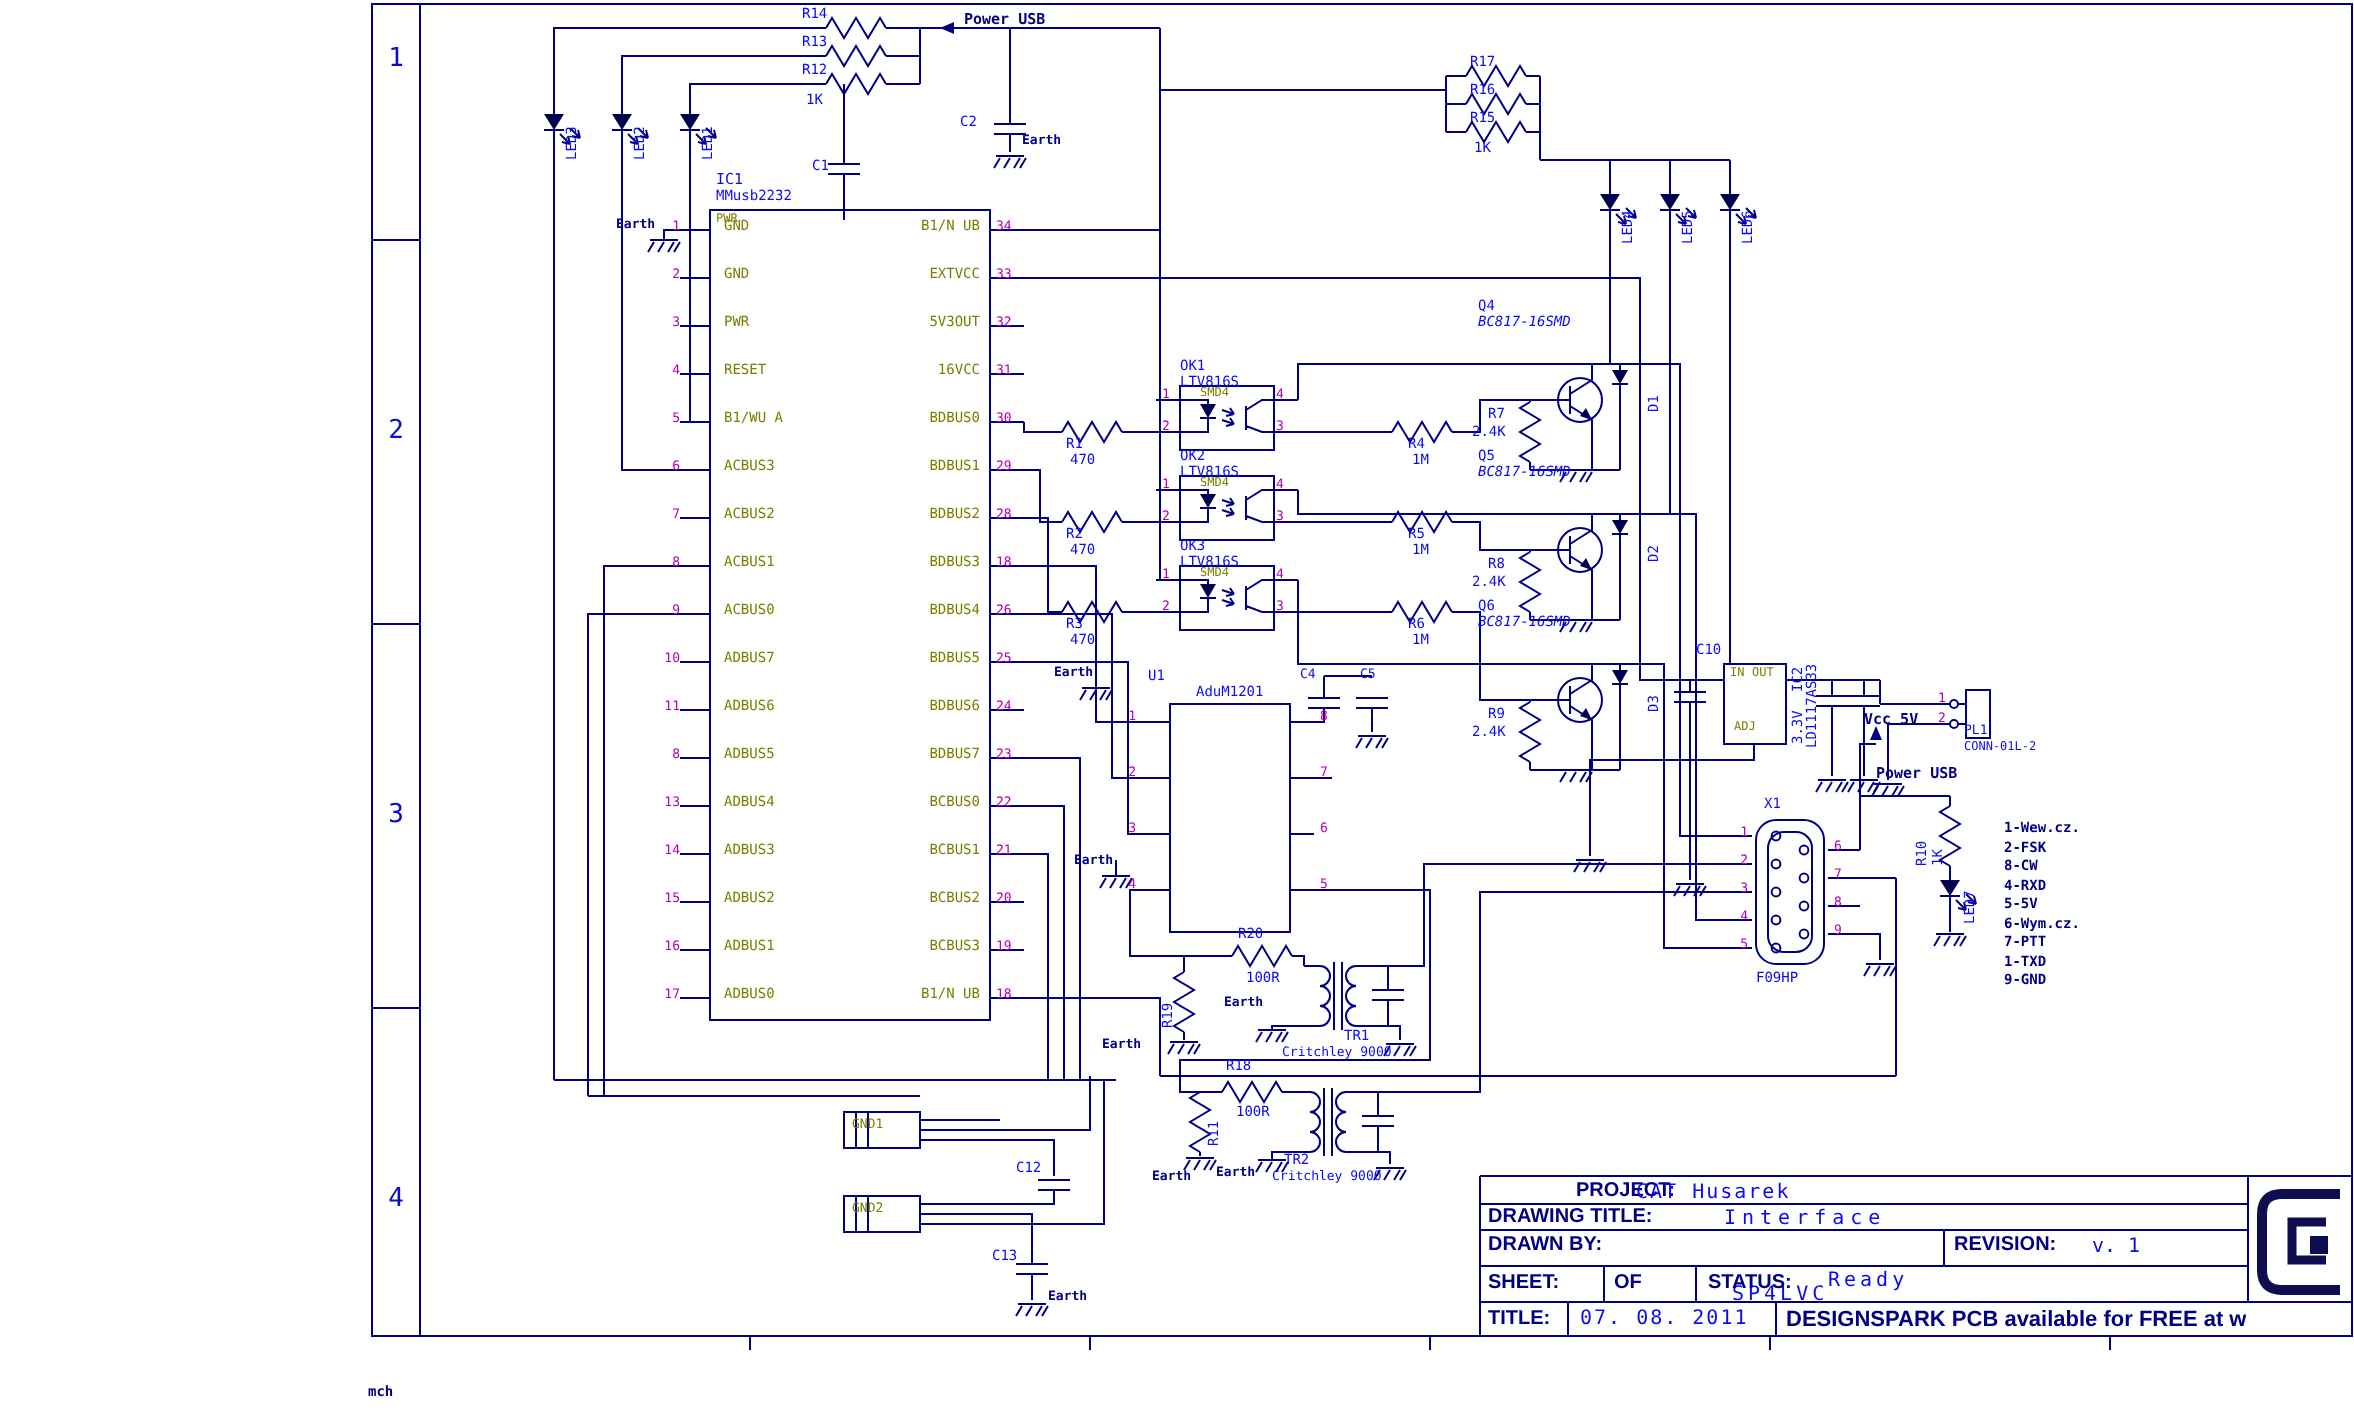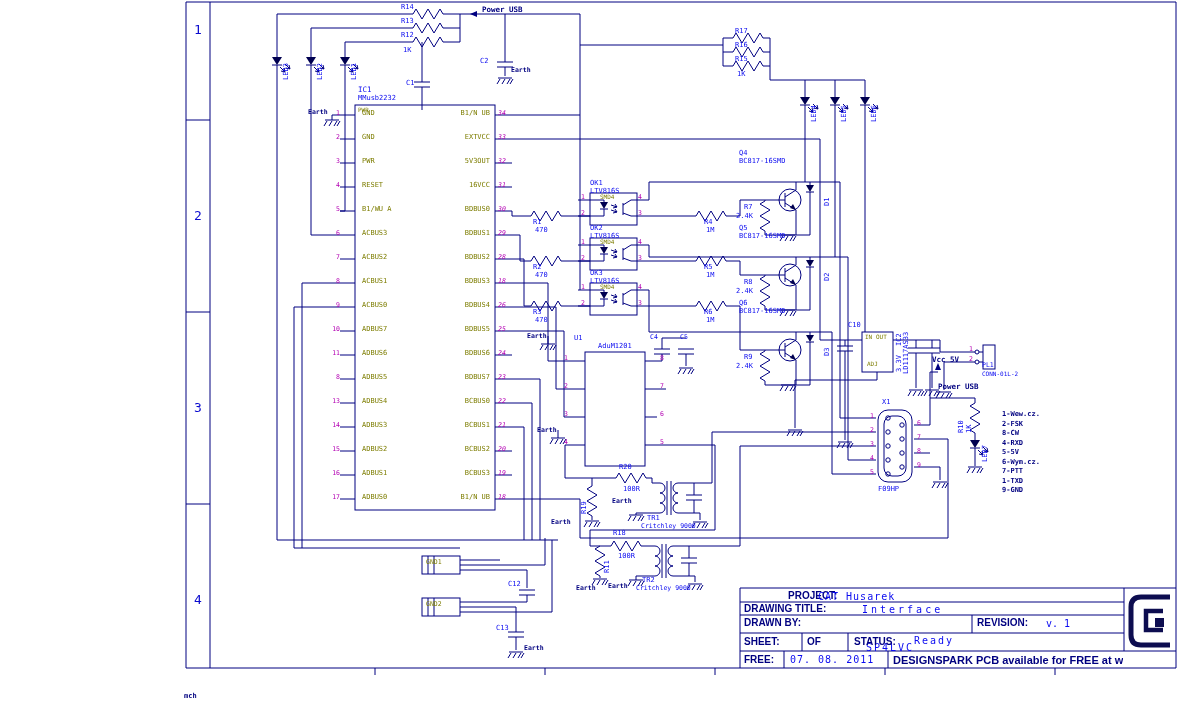--- a/index.html
+++ b/index.html
@@ -14,39 +14,39 @@
   .sz6{font-size:6px;}.sz65{font-size:6.5px;}.sz75{font-size:7.5px;}
   .vlabel{transform:rotate(-90deg);transform-origin:0 0;}
   .rownum{position:absolute;z-index:2;left:191px;width:14px;text-align:center;
           font:13px "DejaVu Sans Mono",monospace;color:#0b0bcf;}
   
   .ic1-lrow{position:absolute;z-index:2;left:328px;top:calc(110px + var(--i)*24px);width:170px;height:9px;}
   .ic1-lrow .pnum{position:absolute;left:0;width:12px;text-align:right;}
   .ic1-lrow .pname{position:absolute;left:34px;}
   .ic1-rrow{position:absolute;z-index:2;left:414px;top:calc(110px + var(--i)*24px);width:100px;height:9px;}
   .ic1-rrow .pname{position:absolute;right:24px;}
-  .ic1-rrow .pnum{position:absolute;left:84px;font-style:italic;}
+  .ic1-rrow .pnum{position:absolute;left:84px;}
   .opto-g{position:absolute;z-index:2;left:578px;top:calc(180px + var(--i)*45px);width:80px;height:45px;}
   .opto-g .oref{position:absolute;left:12px;top:0;}
   .opto-g .opart{position:absolute;left:12px;top:8px;}
   .opto-g .opkg{position:absolute;left:22px;top:14px;}
   .opto-g .p1{position:absolute;left:3px;top:14px;}
   .opto-g .p2{position:absolute;left:3px;top:30px;}
   .opto-g .p4{position:absolute;left:60px;top:14px;}
   .opto-g .p3{position:absolute;left:60px;top:30px;}
   .rin-g{position:absolute;z-index:2;left:533px;top:calc(219px + var(--i)*45px);}
   .rbase-g{position:absolute;z-index:2;left:704px;top:calc(219px + var(--i)*45px);}
   .rin-g .rr,.rbase-g .rr{position:absolute;left:0;top:0;}
   .rin-g .rv,.rbase-g .rv{position:absolute;left:2px;top:8px;}
   .rpd-g{position:absolute;z-index:2;left:736px;top:calc(204px + var(--i)*75px);}
   .rpd-g .rr{position:absolute;left:8px;top:0;}
   .rpd-g .rv{position:absolute;left:0;top:9px;}
   .q-g{position:absolute;z-index:2;left:739px;top:calc(150px + var(--i)*75px);}
   .q-g .qr{position:absolute;left:0;top:0;}
-  .q-g .qp{position:absolute;left:0;top:8px;}
+  .q-g .qp{position:absolute;left:0;top:8px;font-style:italic;}
   .d-lbl{left:824px;top:calc(206px + var(--i)*75px);}
   .ledl-lbl{left:calc(283px + var(--i)*34px);top:80px;}
   .ledr-lbl{left:calc(811px + var(--i)*30px);top:122px;}
   .rsl-lbl{left:401px;top:calc(4px + var(--i)*14px);}
   .rsr-lbl{left:735px;top:calc(28px + var(--i)*14px);}
   .sig-row{left:1002px;top:calc(411px + var(--i)*9.5px);}
   .x1l-num{left:866px;top:calc(413px + var(--i)*14px);width:8px;text-align:right;}
   .x1r-num{left:917px;top:calc(420px + var(--i)*14px);}
   .u1l-num{left:552px;top:calc(355px + var(--i)*28px);width:16px;text-align:right;}
   .u1r-num{left:660px;top:calc(355px + var(--i)*28px);}
@@ -632,38 +632,38 @@
   <span class="lbl c-net sig-row" style="--i: 7;">1-TXD</span>
 
   <span class="lbl c-net sig-row" style="--i: 8;">9-GND</span>
 
 <div class="lbl c-blue" style="left:619px;top:464px">R20</div>
 <div class="lbl c-blue" style="left:623px;top:486px">100R</div>
 <div class="lbl c-blue" style="left:613px;top:530px">R18</div>
 <div class="lbl c-blue" style="left:618px;top:553px">100R</div>
 <span class="lbl c-blue vlabel" style="left:581px;top:514px">R19</span>
 <span class="lbl c-blue vlabel" style="left:604px;top:573px">R11</span>
-<div class="lbl c-blue" style="left:647px;top:515px">TR1</div>
+<div class="lbl c-blue" style="left:672px;top:515px">TR1</div>
 <div class="lbl c-blue sz65" style="left:641px;top:523px">Critchley 9000</div>
 <div class="lbl c-blue" style="left:642px;top:577px">TR2</div>
 <div class="lbl c-blue sz65" style="left:636px;top:585px">Critchley 9000</div>
 <div class="lbl c-pin sz65" style="left:426px;top:559px">GND1</div>
 <div class="lbl c-pin sz65" style="left:426px;top:601px">GND2</div>
 <div class="lbl c-blue" style="left:508px;top:581px">C12</div>
 <div class="lbl c-blue" style="left:496px;top:625px">C13</div>
 
 <div class="tb-label" style="left:788px;top:590px">PROJECT:</div>
 <div class="tb-value" style="left:818px;top:591px;letter-spacing:1px">CAT Husarek</div>
 <div class="tb-label" style="left:744px;top:603px">DRAWING TITLE:</div>
 <div class="tb-value" style="left:862px;top:604px;letter-spacing:3px">Interface</div>
 <div class="tb-label" style="left:744px;top:617px">DRAWN BY:</div>
 <div class="tb-value" style="left:866px;top:642px;letter-spacing:2px">SP4LVC</div>
 <div class="tb-label" style="left:977px;top:617px">REVISION:</div>
 <div class="tb-value" style="left:1046px;top:618px">v. 1</div>
 <div class="tb-label" style="left:744px;top:636px">SHEET:</div>
 <div class="tb-label" style="left:807px;top:636px">OF</div>
 <div class="tb-label" style="left:854px;top:636px">STATUS:</div>
 <div class="tb-value" style="left:914px;top:635px;letter-spacing:2px">Ready</div>
-<div class="tb-label" style="left:744px;top:654px">FREE:</div>
+<div class="tb-label" style="left:744px;top:654px">TITLE:</div>
 <div class="tb-value" style="left:790px;top:654px;letter-spacing:1px">07. 08. 2011</div>
 <div class="tb-label" style="left:893px;top:654px;font-size:11px;max-width:282px;overflow:hidden;white-space:nowrap">DESIGNSPARK PCB available for FREE at w</div>
 
 </div>
 
 </body></html>

